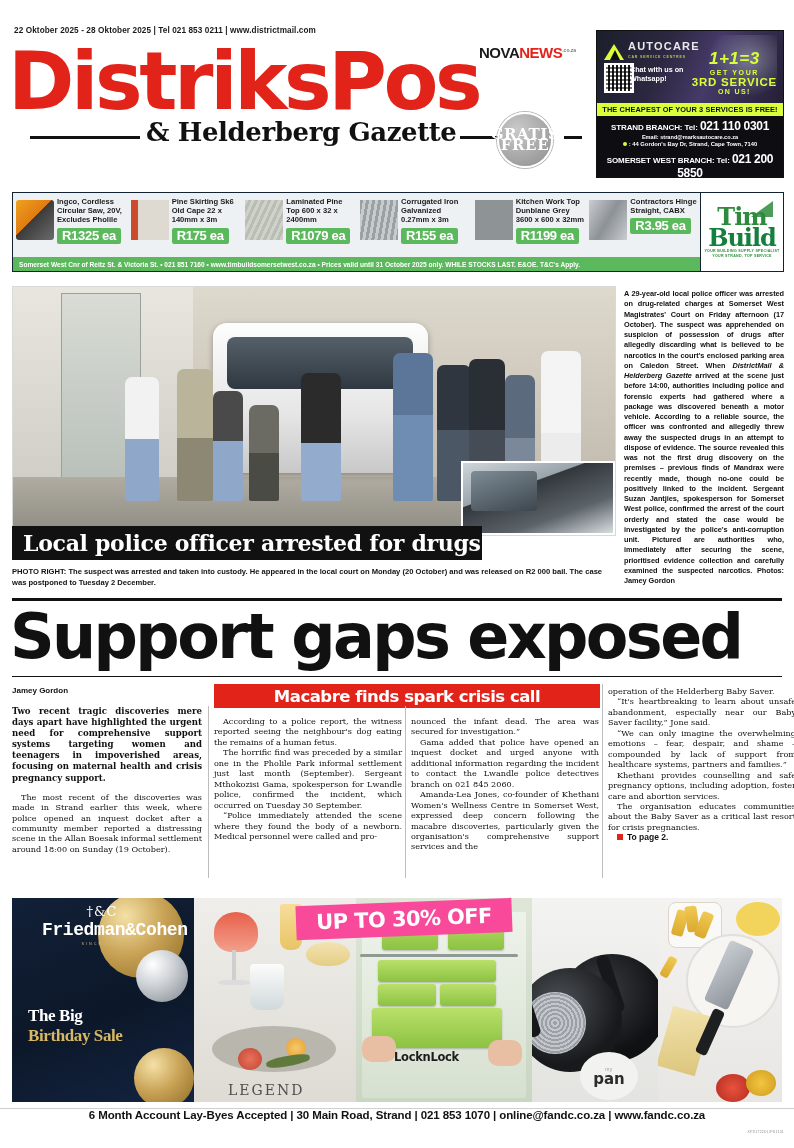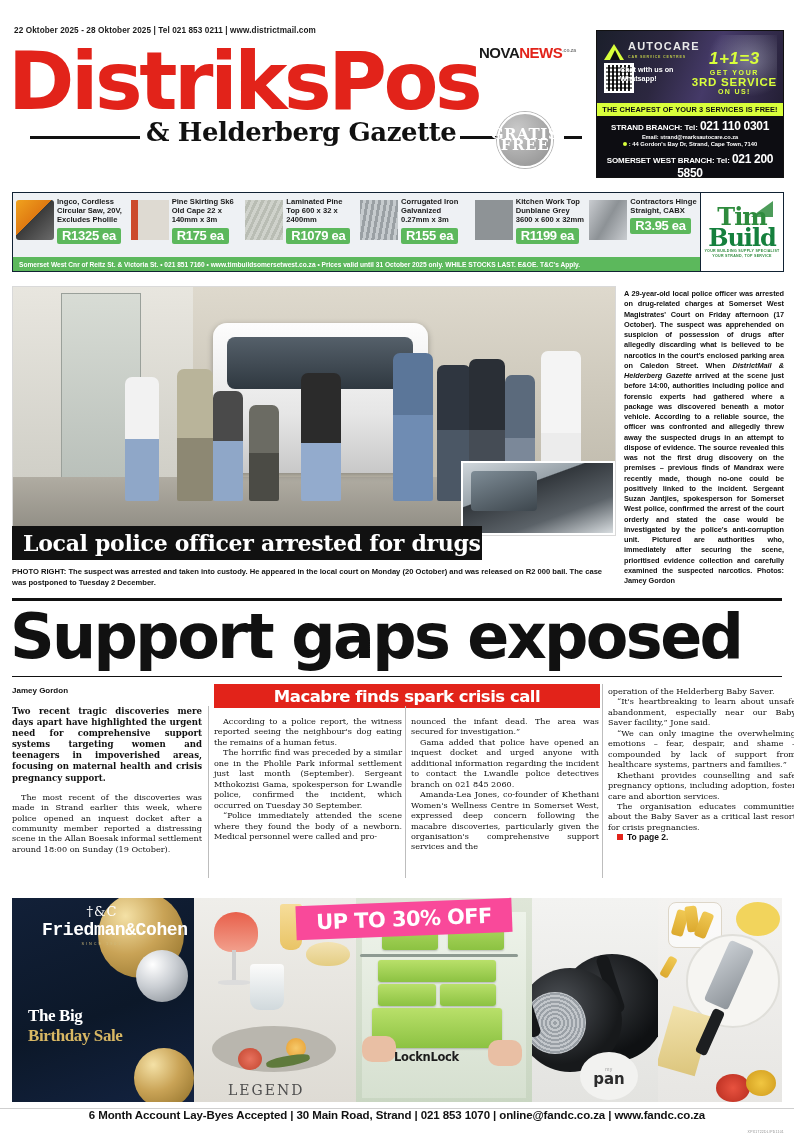--- a/index.html
+++ b/index.html
@@ -39,21 +39,21 @@
   .ac-logo{position:absolute;left:7px;top:10px;display:flex;align-items:center;gap:3px;}
   .ac-mark{width:21px;height:16px;position:relative;}
   .ac-mark:before{content:"";position:absolute;left:0;top:0;width:0;height:0;border-left:10px solid transparent;border-right:10px solid transparent;border-bottom:16px solid #d9ff3b;}
   .ac-mark:after{content:"";position:absolute;left:6px;top:6px;width:0;height:0;border-left:5px solid transparent;border-right:5px solid transparent;border-bottom:10px solid #0d0d12;}
   .ac-name{color:#e9e9e9;font-weight:bold;font-size:11px;letter-spacing:1.2px;line-height:11px;}
   .ac-name small{display:block;font-size:3.6px;letter-spacing:.8px;color:#b9c44a;font-weight:600;}
   .ac-qr{position:absolute;left:7px;top:32px;width:26px;height:26px;background:
     repeating-linear-gradient(90deg,#fff 0 2px,#1a1a1a 2px 4px),
     repeating-linear-gradient(0deg,rgba(255,255,255,.55) 0 2px,rgba(0,0,0,.55) 2px 4px);
     background-blend-mode:multiply;border:2px solid #fff;}
-  .ac-chat{position:absolute;left:23px;top:34px;color:#fff;font-size:7.2px;font-weight:bold;line-height:9px;}
+  .ac-chat{position:absolute;left:33px;top:34px;color:#fff;font-size:7.2px;font-weight:bold;line-height:9px;}
   .ac-113{position:absolute;right:6px;top:18px;text-align:center;}
   .ac-113 .big{color:#d9ff3b;font-weight:bold;font-size:17px;letter-spacing:.5px;font-style:italic;}
   .ac-113 .l1{color:#d9ff3b;font-weight:bold;font-size:7px;letter-spacing:1.6px;}
   .ac-113 .l2{color:#d9ff3b;font-weight:bold;font-size:11.5px;letter-spacing:.8px;}
   .ac-113 .l3{color:#d9ff3b;font-weight:bold;font-size:7px;letter-spacing:1.4px;}
   .ac-strip{position:absolute;left:0;top:72px;width:186px;height:13px;background:#d9ff3b;
     display:flex;align-items:center;justify-content:center;color:#0d0d12;font-weight:bold;font-size:7.4px;letter-spacing:.1px;}
   .ac-body{position:absolute;left:0;top:85px;width:186px;color:#fff;text-align:center;}
   .ac-br{font-size:8px;font-weight:bold;margin-top:3px;letter-spacing:-.1px;}
   .ac-br .tel{font-size:12px;letter-spacing:-.3px;}

